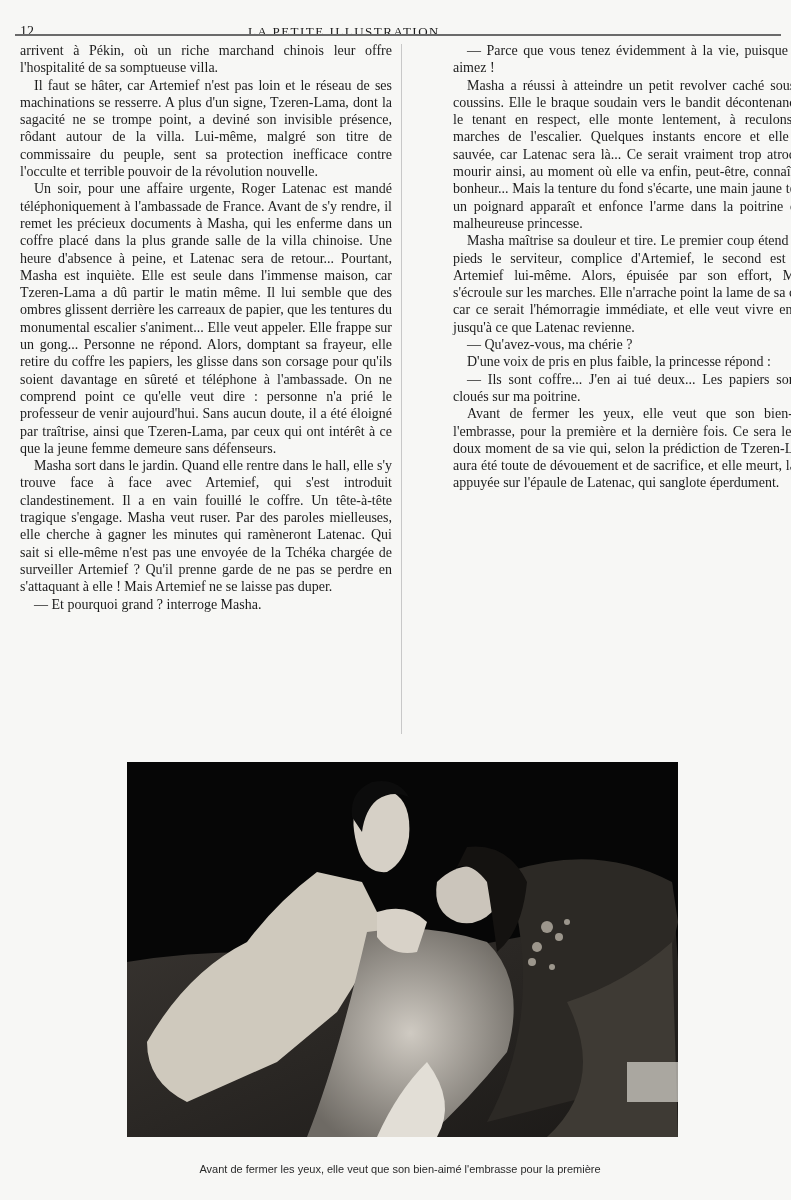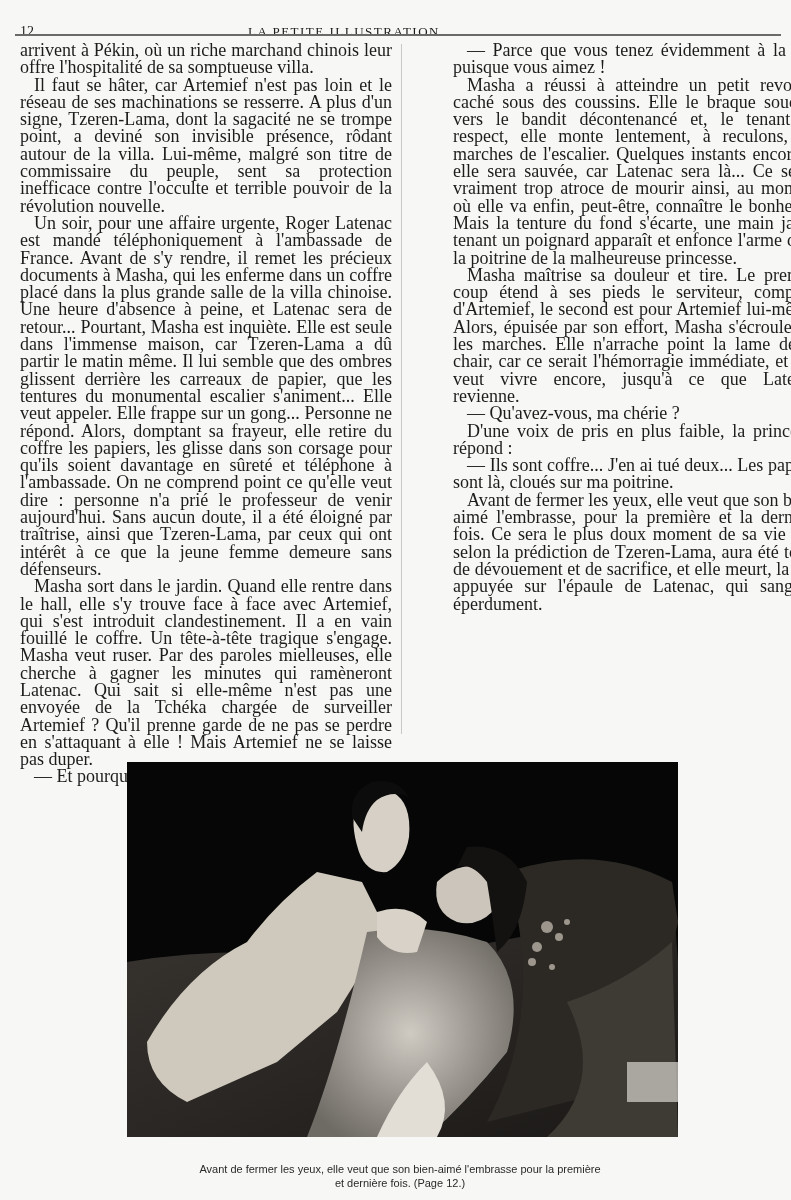--- a/index.html
+++ b/index.html
@@ -5,21 +5,21 @@
   html, body { margin: 0; padding: 0; }
   body {
     width: 791px; height: 1200px; background: #f7f7f5; position: relative; overflow: hidden;
     font-family: "Liberation Serif", "DejaVu Serif", serif; color: #1c1c1c;
   }
   .header { position: absolute; left: 0; top: 14px; width: 791px; height: 32px; }
   .page-num { position: absolute; left: 20px; top: 10px; font-size: 14px; }
   .journal-title { position: absolute; left: 0; width: 688px; top: 10px; text-align: center;
     font-size: 13px; letter-spacing: 1.5px; }
   .rule { position: absolute; left: 15px; right: 10px; top: 34px; height: 2px; background: #6a6a6a; }
-  .col { position: absolute; top: 42px; font-size: 18px; line-height: 17.3px; text-align: justify;
+  .col { position: absolute; top: 42px; font-size: 14px; line-height: 17.3px; text-align: justify;
     hyphens: none; }
   .col-left { left: 20px; width: 372px; }
   .col-right { left: 413px; width: 367px; margin-left: 40px; }
   .col-divider { position: absolute; left: 401px; top: 44px; width: 1px; height: 690px; background: #c8c8c8; }
   .col p { margin: 0; text-indent: 14px; }
   .col p.noindent { text-indent: 0; }
   .sig { font-variant: small-caps; }
   .photo { position: absolute; left: 127px; top: 762px; width: 551px; height: 375px; background: #050505; overflow: hidden; }
   .photo svg { display: block; }
   .caption { position: absolute; left: 100px; width: 600px; top: 1162px; text-align: center;
@@ -88,14 +88,13 @@
     <path d="M310 120 Q330 100 355 105 Q370 120 365 150 Q350 165 330 160 Q305 150 310 120 Z" fill="#cbc5bb"></path>
     <path d="M340 85 Q380 80 400 120 Q395 170 370 190 Q365 150 360 120 Q345 100 330 105 Z" fill="#141210"></path>
     <path d="M240 170 Q300 160 360 180 Q400 220 380 290 Q340 340 300 375 L180 375 Q210 300 240 170 Z" fill="url(#gWoman)"></path>
     <path d="M250 150 Q280 140 300 160 L290 190 Q265 195 250 175 Z" fill="#d8d2c8"></path>
     <path d="M300 300 Q330 340 310 375 L250 375 Q270 330 300 300 Z" fill="#e2ded6"></path>
   </svg>
 </div>
 
 <div class="caption">
   <div>Avant de fermer les yeux, elle veut que son bien-aimé l'embrasse pour la première</div>
-  <div>et dernière fois. (Page 12.)</div>
 </div>
 
 </body></html>

